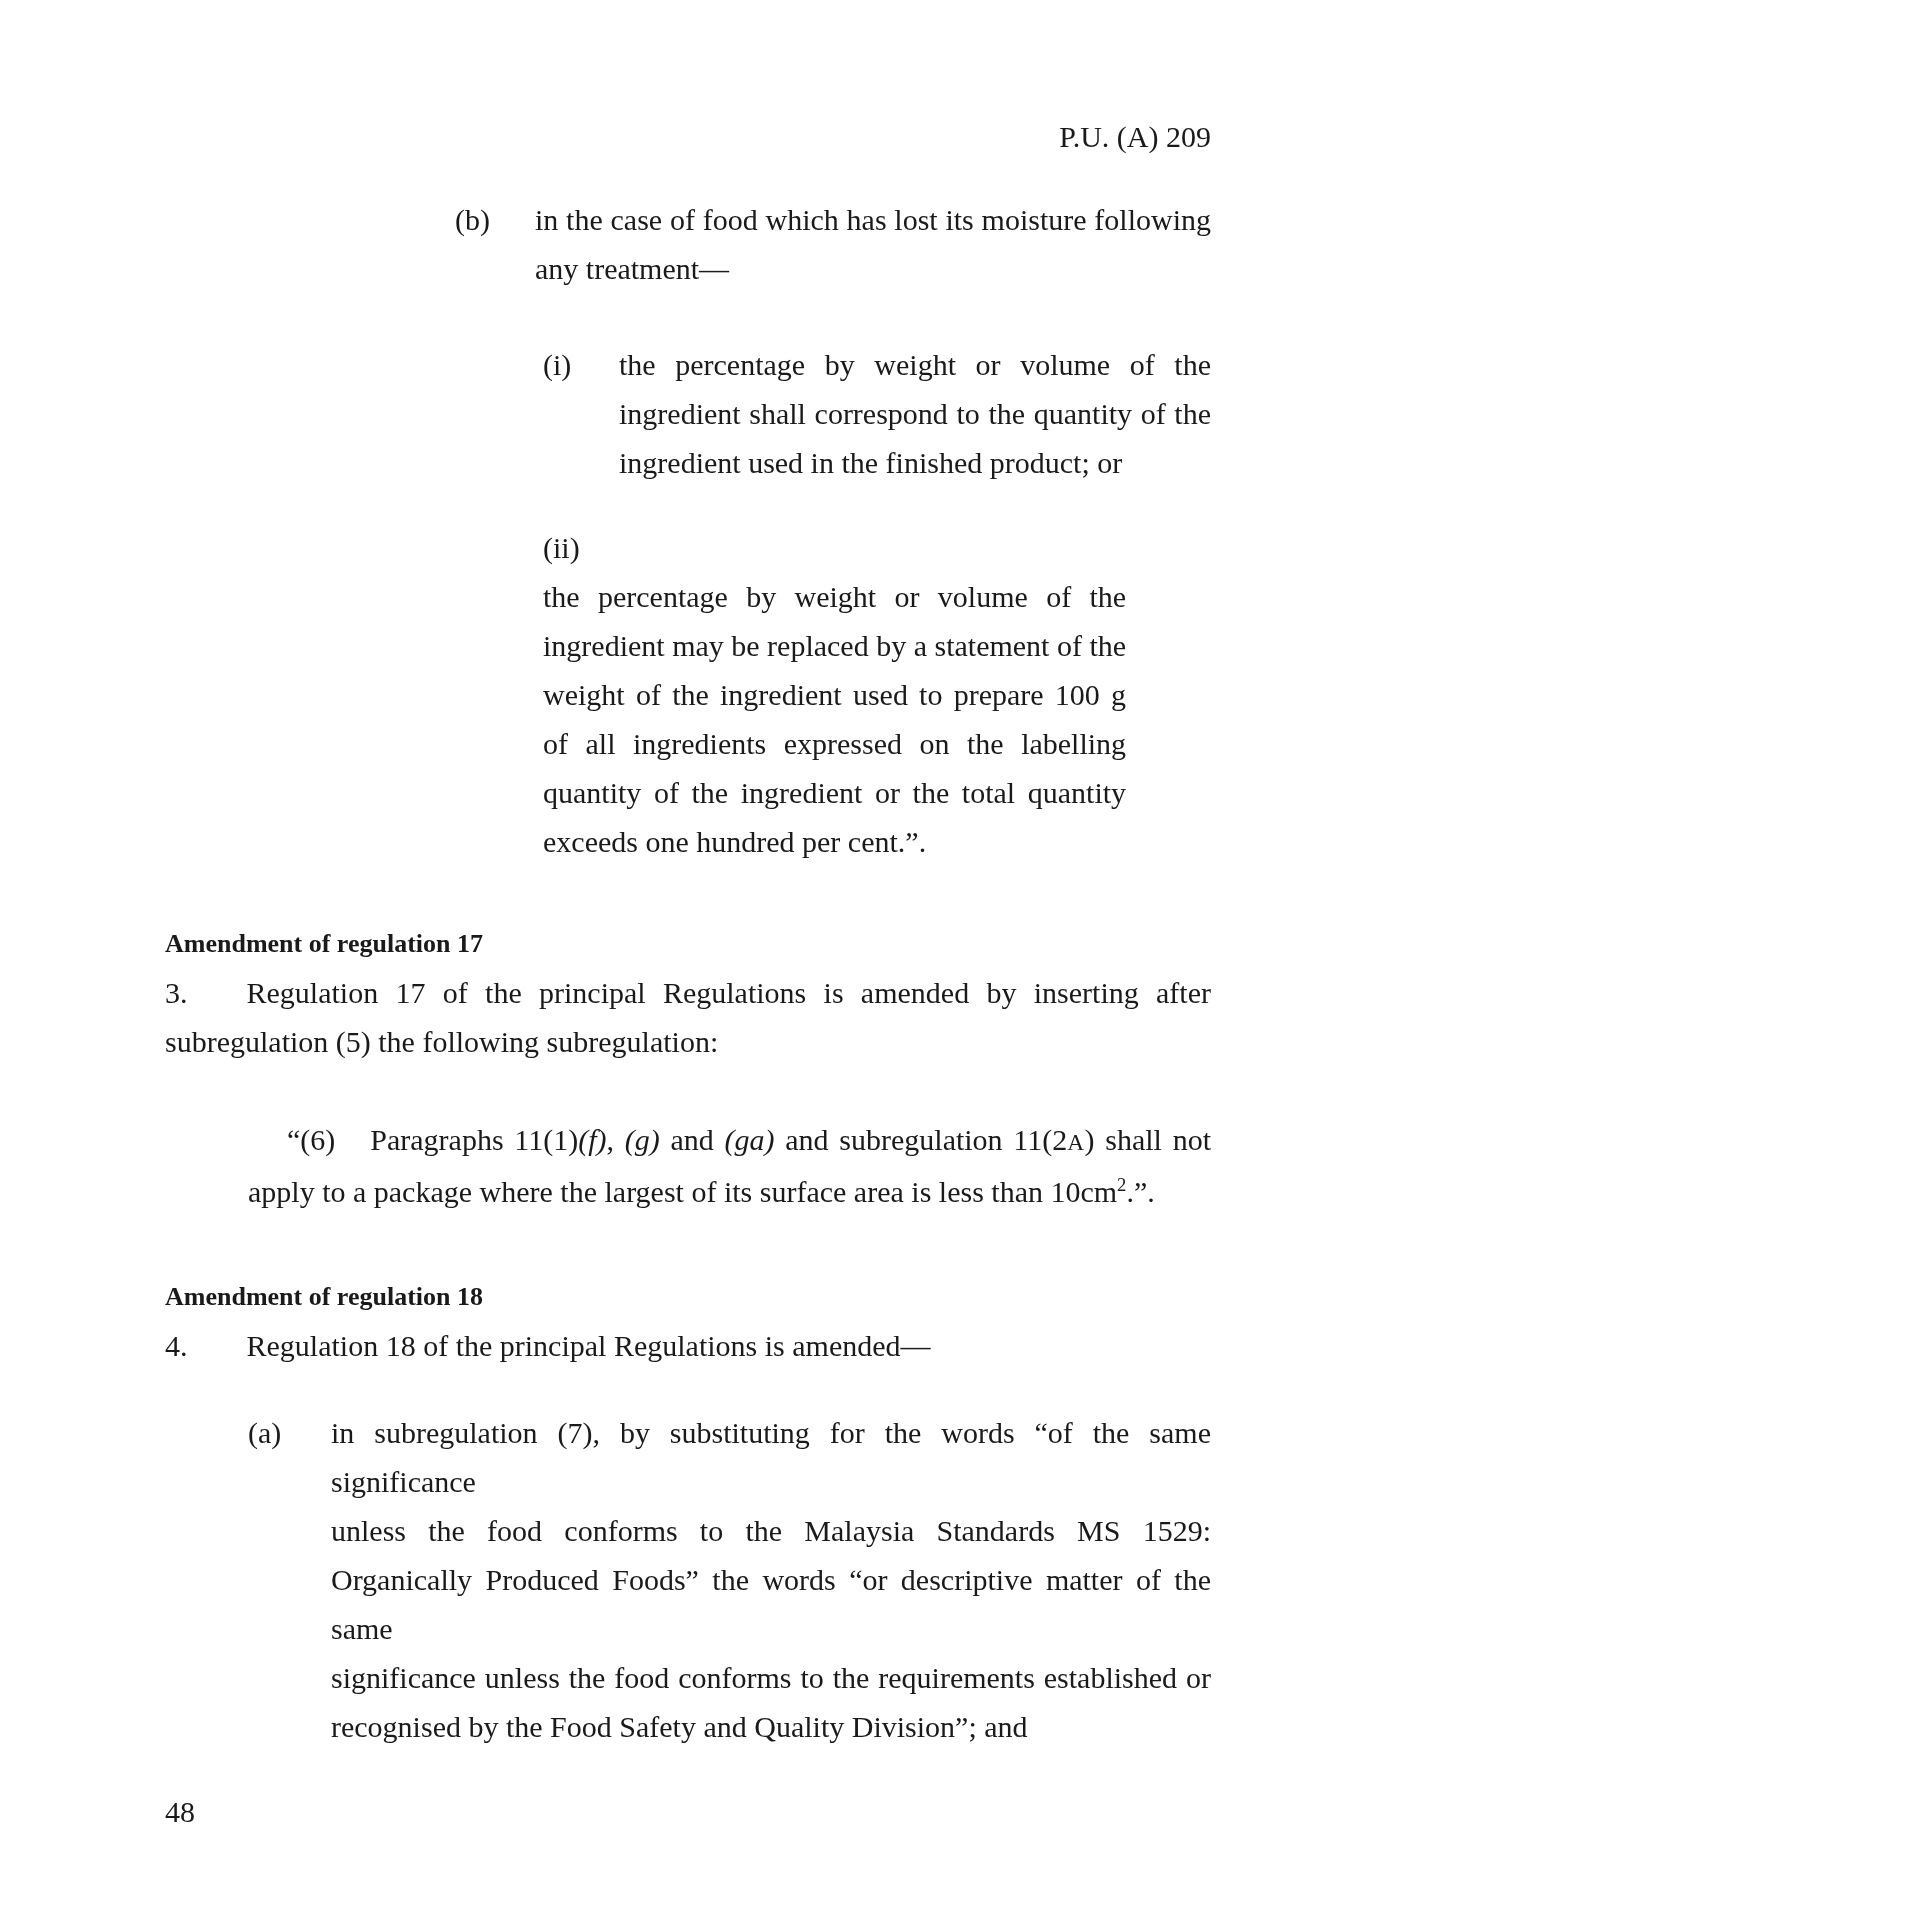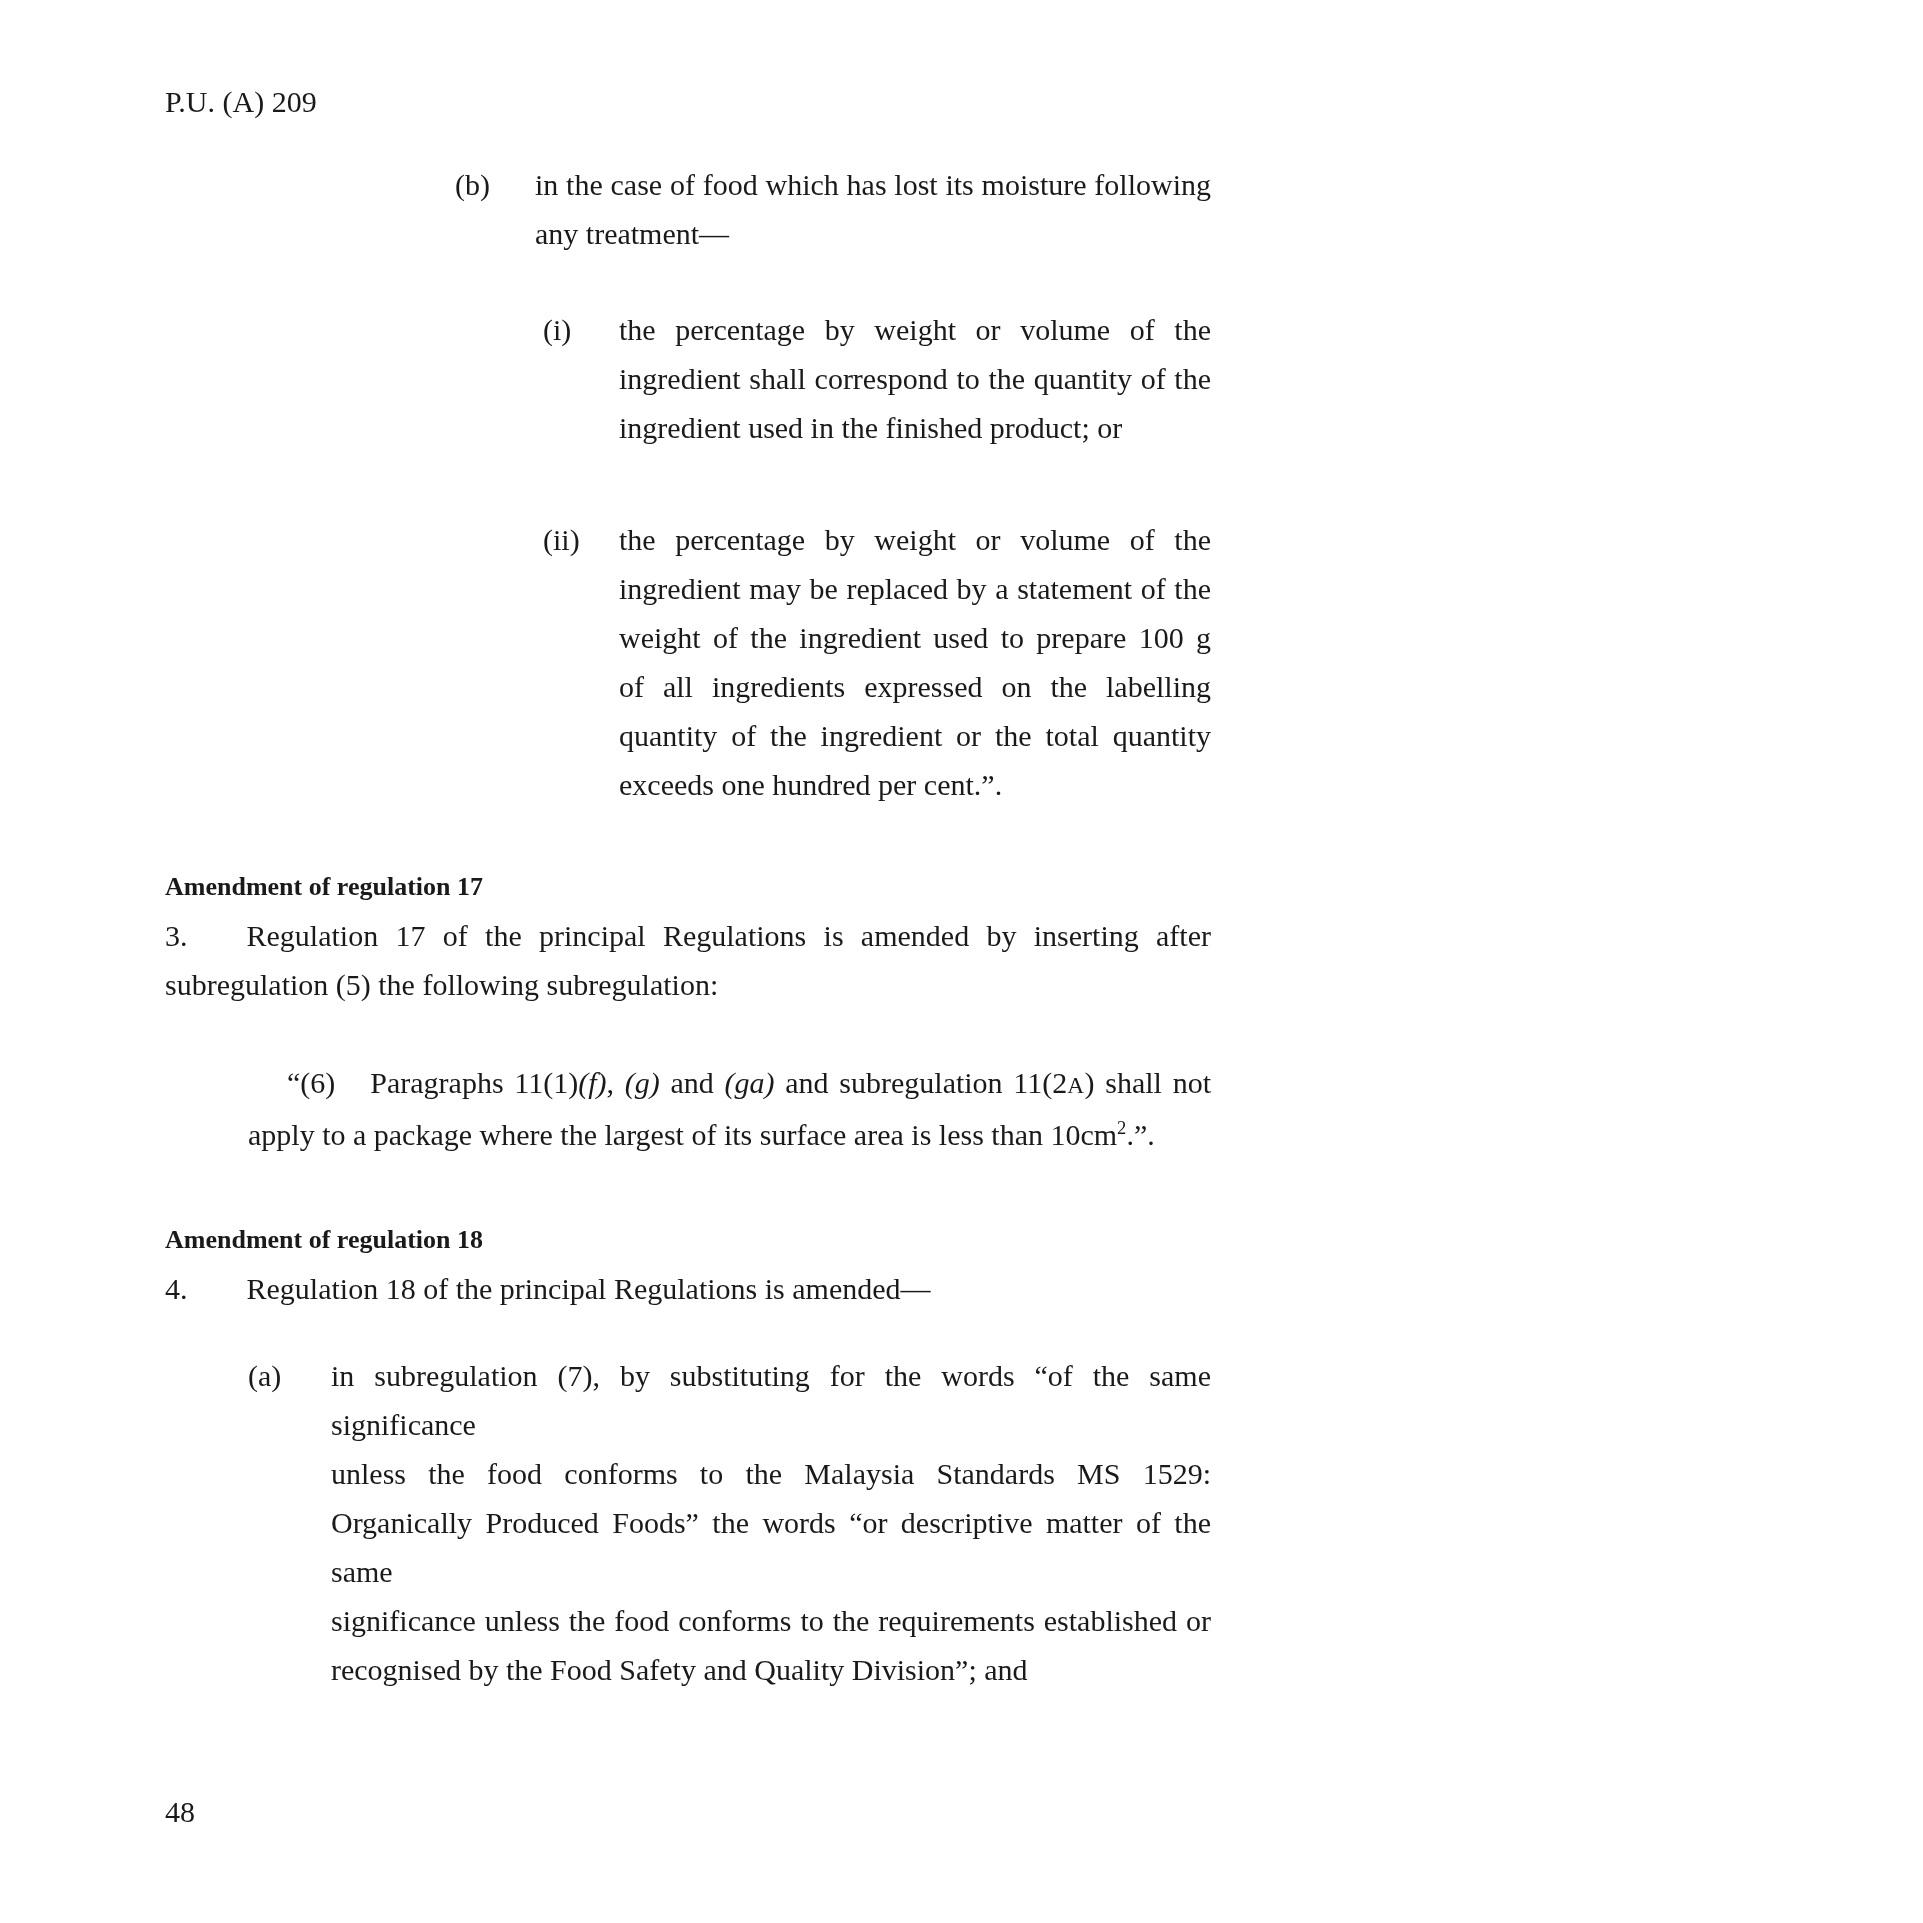--- a/index.html
+++ b/index.html
@@ -11,35 +11,35 @@
     font-family:"Liberation Serif", serif;
     font-size:30px;
     line-height:49px;
     overflow:hidden;
   }
   .content {
     position:absolute;
     left:165px; top:0;
     width:1046px;
   }
-  .doc-ref { margin-top:77px; text-align:left; }
+  .doc-ref { margin-top:112px; text-align:right; }
 
   
   .jline { text-align:justify; text-align-last:justify; }
   .lline { text-align:center; text-align-last:left; }
 
   .clause-row { display:flex; align-items:flex-start; }
   .clabel { flex-shrink:0; }
   .ctext { flex:1; margin:0; min-width:0; }
 
   .b-block  { margin-left:290px; margin-top:34px; }
   .b-block  .clabel { width:80px; }
   .i-block  { margin-left:378px; margin-top:47px; }
   .i-block  .clabel { width:76px; }
-  .ii-block { margin-top:63px; }
+  .ii-block { margin-top:36px;flex-direction:column; }
   .a-block  { margin-left:83px; margin-top:38px; }
   .a-block  .clabel { width:83px; }
 
   .sec-heading { font-weight:bold; font-size:26px; line-height:49px; margin:0; }
   .mt-h17 { margin-top:53px; }
   .mt-h18 { margin-top:56px; }
 
   .num-para { margin:0; }
   .tab  { display:inline-block; width:59px; }
   .tab2 { display:inline-block; width:35px; }

